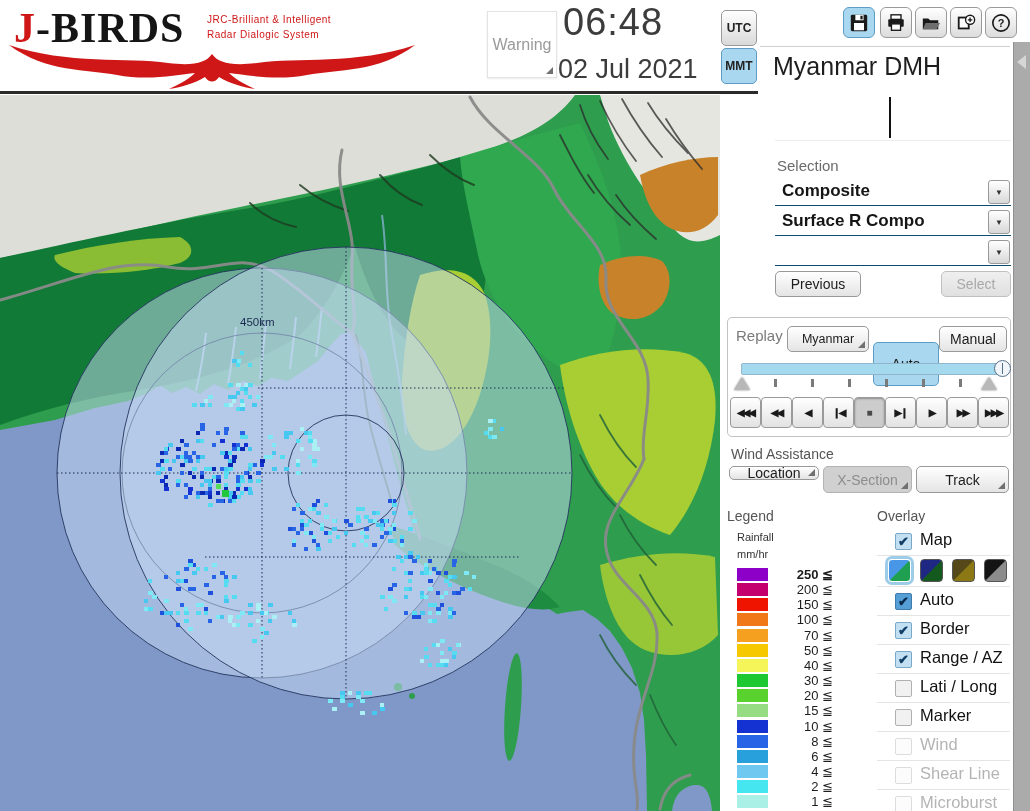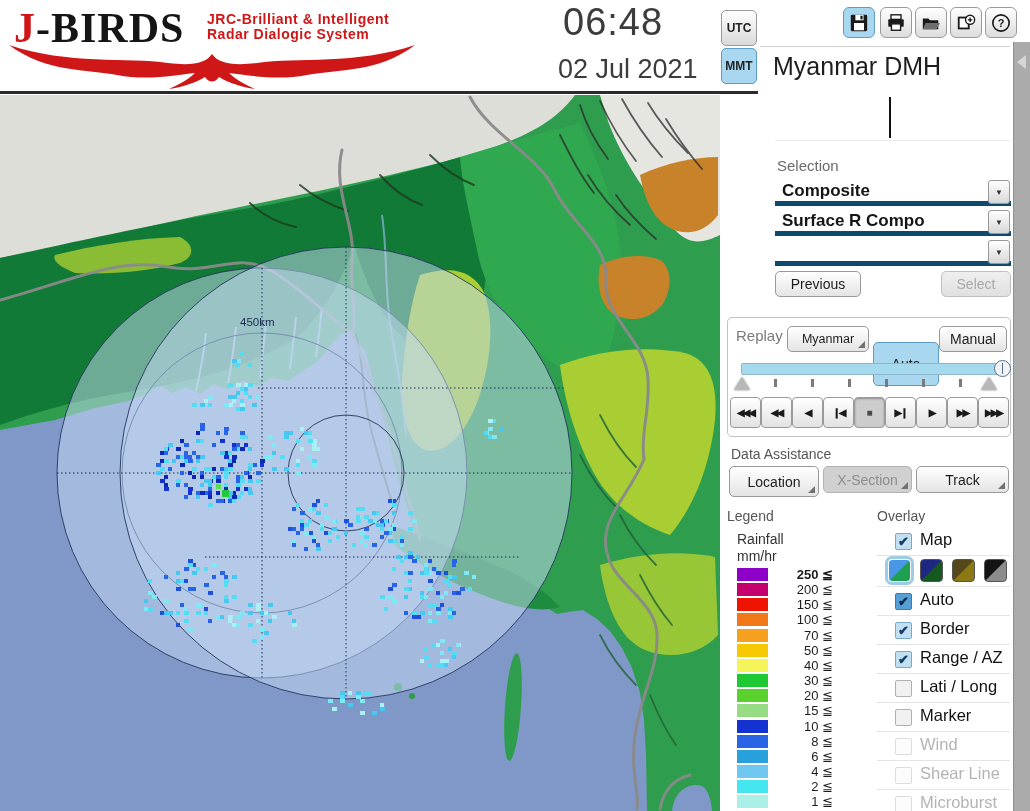--- a/index.html
+++ b/index.html
@@ -5,21 +5,21 @@
   * { margin:0; padding:0; box-sizing:border-box; }
   html,body { width:1030px; height:811px; }
   body { font-family:"Liberation Sans", sans-serif; background:#fff; overflow:hidden; }
   .app { position:relative; width:1030px; height:811px; background:#fff; }
 
   
   .header { position:absolute; left:0; top:0; width:1030px; height:95px; background:#fff; }
   .hdr-divider { position:absolute; left:0; top:91px; width:758px; height:3px; background:#2b2b2b; }
   .logo-title { position:absolute; left:14px; top:4px; font-family:"Liberation Serif", serif; font-weight:bold; font-size:42px; letter-spacing:1px; color:#151515; }
   .logo-title .j { color:#cf1717; }
-  .logo-sub { position:absolute; left:207px; top:12px; color:#cf1717; font-weight:bold; font-size:14px; line-height:15px; letter-spacing:0.5px; }
+  .logo-sub { position:absolute; left:207px; top:12px; color:#cf1717; font-weight:normal; font-size:10px; line-height:15px; letter-spacing:0.5px; }
   .eagle { position:absolute; left:6px; top:40px; }
 
   .warning-btn { position:absolute; left:487px; top:11px; width:70px; height:67px; background:#fff;
     border:1px solid #e3e3e3; box-shadow:0 1px 2px rgba(0,0,0,.08); display:flex; align-items:center; justify-content:center;
     color:#9a9a9a; font-size:16px; }
   .fold:after { content:""; position:absolute; right:3px; bottom:3px; width:0; height:0;
     border-left:7px solid transparent; border-bottom:7px solid #707070; }
   .clock-time { position:absolute; left:563px; top:1px; font-size:38px; color:#3c3c3c; letter-spacing:1px; }
   .clock-date { position:absolute; left:558px; top:54px; font-size:27px; color:#3c3c3c; }
 
@@ -51,21 +51,21 @@
   
   .panel { position:absolute; left:720px; top:95px; width:293px; height:716px; background:#fff; }
   .scrollstrip { position:absolute; left:1013px; top:42px; width:17px; height:769px; background:#ababab; border-left:1px solid #8f8f8f; }
   .scroll-arrow { position:absolute; left:1017px; top:55px; width:0; height:0;
     border-top:7px solid transparent; border-bottom:7px solid transparent; border-right:9px solid #d6d6d6; }
 
   .field-blank { position:absolute; left:775px; top:95px; width:236px; height:46px; background:#fff; border-bottom:1px solid #ededed; }
   .field-cursor { position:absolute; left:114px; top:2px; width:2px; height:41px; background:#111; }
 
   .sec-label { position:absolute; font-size:15px; color:#6b6b6b; }
-  .dd-row { position:absolute; left:775px; width:236px; height:27px; background:#fff; border-bottom:5px solid #0c4a6e; }
+  .dd-row { position:absolute; left:775px; width:236px; height:27px; background:#fff; border-bottom:1px solid #0c4a6e; }
   .dd-text { position:absolute; left:7px; top:2px; font-size:17px; font-weight:bold; color:#151515; }
   .dd-arrow { position:absolute; right:1px; top:1px; width:22px; height:24px; border:1px solid #999; border-radius:3px;
     background:linear-gradient(#ffffff,#d8d8d8); font-size:8px; color:#333; display:flex; align-items:center; justify-content:center; }
 
   .btn { position:absolute; border:1px solid #999; border-radius:5px; background:linear-gradient(#ffffff,#e4e4e4);
     font-size:14px; color:#1c1c1c; display:flex; align-items:center; justify-content:center; }
   .btn.disabled { background:#d0d0d0; color:#8d8d8d; border-color:#b3b3b3; }
   .btn.disabled2 { background:linear-gradient(#efefef,#e0e0e0); color:#a9a9a9; border-color:#c0c0c0; }
   .btn.blue { background:#a9d7ef; border-color:#5d9cc4; }
 
@@ -77,21 +77,21 @@
   .slider-handle:before { content:""; position:absolute; left:7px; top:2px; width:1px; height:11px; background:#55708c; }
   .tick { position:absolute; top:61px; width:3px; height:8px; background:#7a7a7a; }
   .tri { position:absolute; top:59px; width:0; height:0; border-left:8px solid transparent; border-right:8px solid transparent; border-bottom:13px solid #b8b8b8; filter:drop-shadow(0 0 1px #888); }
   .pb-row { position:absolute; left:2px; top:79px; display:flex; }
   .pb-btn { width:31px; height:31px; margin-right:0px; border:1px solid #9a9a9a; border-radius:4px;
     background:linear-gradient(#ffffff,#e2e2e2); font-size:10px; color:#1a1a1a; letter-spacing:-2px;
     display:flex; align-items:center; justify-content:center; font-weight:bold; }
   .pb-btn.pressed { background:#cccccc; color:#4a4a4a; box-shadow:inset 0 1px 2px rgba(0,0,0,.3); letter-spacing:0; }
 
   
-  .legend-head { position:absolute; left:737px; font-size:14px; color:#333; }
+  .legend-head { position:absolute; left:737px; font-size:11px; color:#333; }
   .lg-row { position:absolute; left:737px; width:110px; height:15px; }
   .lg-sw { position:absolute; left:0; top:1px; width:31px; height:13px; }
   .lg-val { position:absolute; left:34px; top:0px; width:62px; text-align:right; font-size:13px; color:#1c1c1c; }
 
   
   .ov-row { position:absolute; left:877px; width:133px; height:29px; border-bottom:1px solid #e4e4e4; }
   .ov-cb { position:absolute; left:18px; top:6px; width:17px; height:17px; border:1px solid #b0b0b0; border-radius:2px; background:#f1f1f1;
     font-size:13px; line-height:15px; text-align:center; color:#123e66; font-weight:bold; }
   .ov-cb.checked { background:#c2e0f2; border-color:#7aa8c8; }
   .ov-cb.checked-dark { background:#569ed6; border-color:#3f7cab; color:#0a2a4a; }
@@ -112,20 +112,23 @@
     <div class="logo-sub">
       <div>JRC-Brilliant &amp; Intelligent</div>
       <div>Radar  Dialogic  System</div>
     </div>
     <svg class="eagle" width="412" height="52" viewBox="0 0 412 52">
       <path fill="#cf1717" d="M3,5 C62,25 122,17 162,23 C187,26 200,23 206,14 C212,23 226,26 251,23 C291,17 350,25 409,5
         C372,33 332,29 301,35 C271,41 241,35 223,33 C231,41 241,45 249,49 C236,47 223,43 213,37
         C209,43 203,43 199,37 C189,43 176,47 163,49 C171,45 181,41 189,33 C171,35 141,41 111,35 C81,29 41,33 3,5 Z"></path>
     </svg>
 
+    <div class="warning-btn fold">
+      <span>Warning</span>
+    </div>
 
     <div class="clock-time">06:48</div>
     <div class="clock-date">02 Jul 2021</div>
 
     <div class="tz-btn tz-utc">UTC</div>
     <div class="tz-btn tz-mmt">MMT</div>
 
     <div class="tool-btn active" style="left:843px">
       <svg width="20" height="20" viewBox="0 0 22 22">
         <rect x="2" y="2" width="18" height="18" rx="1.5" fill="#1a1a1a"></rect>
@@ -832,23 +835,23 @@
         <div class="pb-btn">◀</div>
         <div class="pb-btn">❙◀</div>
         <div class="pb-btn pressed">■</div>
         <div class="pb-btn">▶❙</div>
         <div class="pb-btn">▶</div>
         <div class="pb-btn">▶▶</div>
         <div class="pb-btn">▶▶▶</div>
       </div>
   </div>
 
-  <div class="sec-label" style="left:731px; top:446px; font-size:14px; color:#555;">Data Assistance</div>
+  <div class="sec-label" style="left:731px; top:446px; font-size:14px; color:#555;">Wind Assistance</div>
   <div id="da-buttons">
-      <div class="btn fold" style="left: 729px; top: 466px; width: 90px; height: 31px; position: absolute;">Location</div>
+      <div class="btn fold" style="left: 729px; top: 466px; width: 90px; height: 14px; position: absolute;">Location</div>
       <div class="btn fold disabled" style="left: 823px; top: 466px; width: 89px; height: 27px; position: absolute;">X-Section</div>
       <div class="btn fold" style="left: 916px; top: 466px; width: 93px; height: 27px; position: absolute;">Track</div>
     </div>
 
   <div class="sec-label" style="left:727px; top:508px; font-size:14px; color:#555;">Legend</div>
   <div class="sec-label" style="left:877px; top:508px; font-size:14px; color:#555;">Overlay</div>
 
   <div class="legend-head" style="top:531px">Rainfall</div>
   <div class="legend-head" style="top:548px">mm/hr</div>
   <div id="legend-rows">

